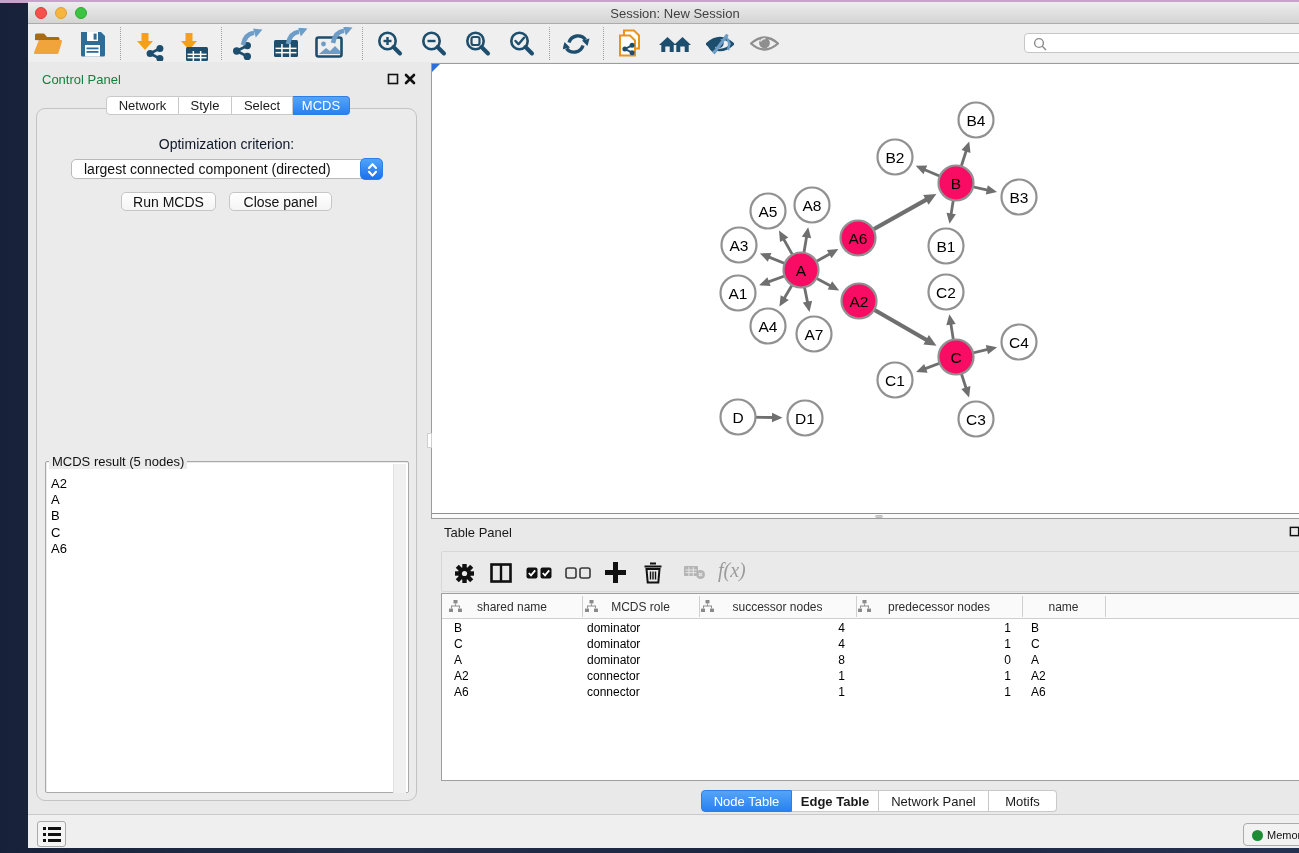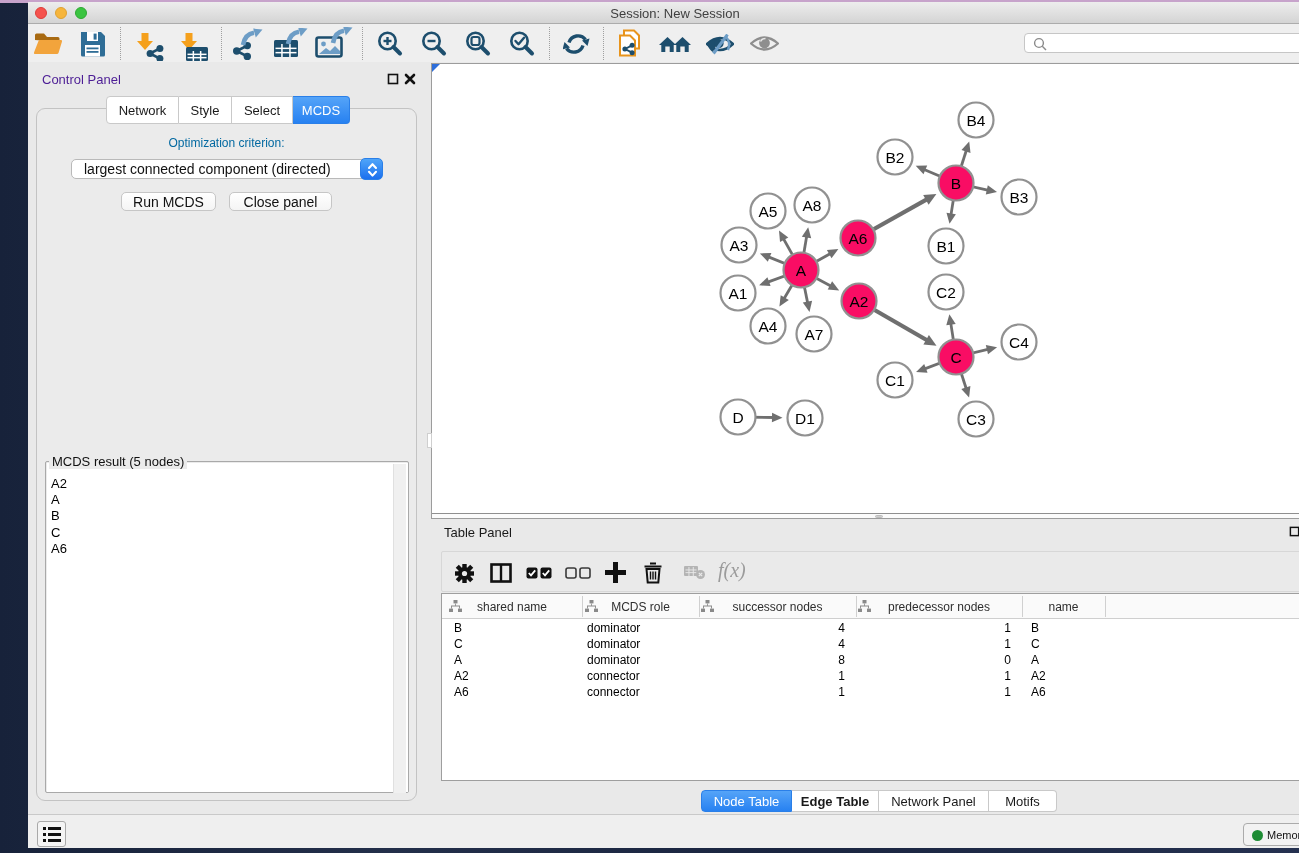--- a/index.html
+++ b/index.html
@@ -14,30 +14,30 @@
 #titlebar .t-red { left:7px; background:#f5524d; border:0.5px solid #dd3d39;}
 #titlebar .t-yel { left:27px; background:#f6b53c; border:0.5px solid #dfa132;}
 #titlebar .t-grn { left:47px; background:#3bc441; border:0.5px solid #2fa833;}
 #titletext { left:0; top:4px; width:1294px; text-align:center; font-size:13px; color:#404040; }
 #toolbar { left:0; top:22px; width:1299px; height:38px; background:#efefef; }
 .tsep { top:3px; height:33px; width:0; border-left:1px dotted #9f9f9f; }
 #searchbox { left:996px; top:9px; width:294px; height:20px; background:#fff;
   border:1px solid #c6c6c6; border-radius:4px; }
 #content { left:0; top:60px; width:1299px; height:752px; background:#e9e9e9; }
 
-#cp-title { left:14px; top:10px; font-size:13px; color:#4c1d95;text-align:center; }
+#cp-title { left:14px; top:10px; font-size:13px; color:#15803d;text-align:center; }
 #cp-box { left:8px; top:46px; width:381px; height:693px; background:#ebebeb;
   border:1px solid #c3c3c3; border-radius:9px; }
-.tabs { top:34px; height:28px; display:flex; font-size:13px; }
+.tabs { top:34px; height:19px; display:flex; font-size:13px; }
 .tab { background:#fff; border:1px solid #c9c9c9; border-left:none; color:#1a1a1a;
   display:flex; align-items:center; justify-content:center; }
 .tab.first { border-left:1px solid #c9c9c9; border-radius:4px 0 0 4px; }
 .tab.last { border-radius:0 4px 4px 0; }
 .tab.sel { background:linear-gradient(#55a4f8,#2781f1); color:#fff; border-color:#2a7fe8; }
-#opt-label { left:0; top:74px; width:397px; text-align:center; font-size:12px; color:#0369a1; }
+#opt-label { left:0; top:74px; width:397px; text-align:center; font-size:14px; color:#0f172a; }
 #dropdown { left:43px; top:97px; width:311px; height:20px; background:#fff;
   border:1px solid #b9b9b9; border-radius:5px; }
 #dd-text { left:56px; top:99px; font-size:14px; color:#111; }
 #dd-btn { left:332px; top:96px; width:23px; height:22px; border-radius:5px;
   background:linear-gradient(#4fa5f9,#1c70ee); border:1px solid #2a7fe8; }
 .btn { background:linear-gradient(#ffffff,#f4f4f4); border:1px solid #c6c6c6;
   border-radius:5px; font-size:14px; color:#111; display:flex; align-items:center;
   justify-content:center; }
 #btn-run { left:93px; top:130px; width:95px; height:19px; }
 #btn-close { left:201px; top:130px; width:103px; height:19px; }

